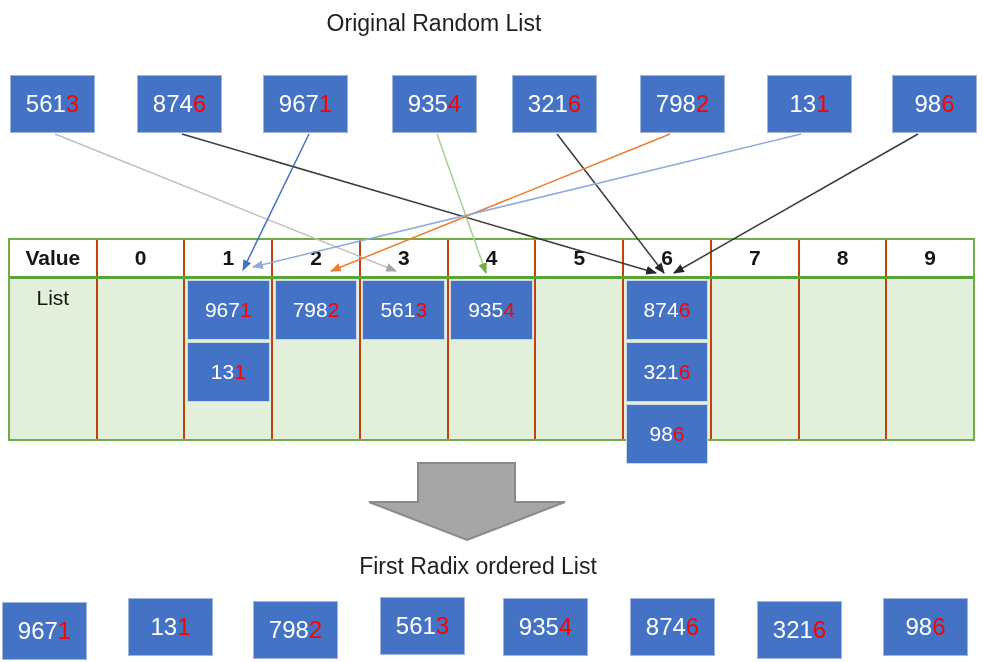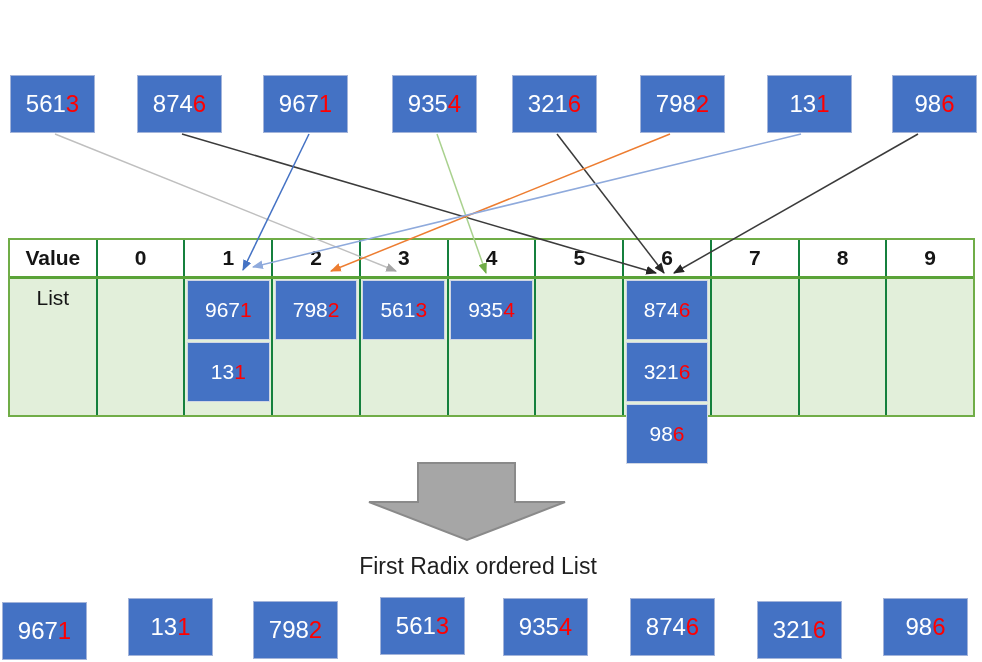--- a/index.html
+++ b/index.html
@@ -12,39 +12,40 @@
   .numbox{position:absolute;width:85px;height:58px;background:#4472C4;
           border:1.5px solid #a3b4da;box-sizing:border-box;
           display:flex;align-items:center;justify-content:center;
           color:#ffffff;font-size:24px;z-index:2;}
   .red{color:#ff0000;}
 
   .bucket-table{position:absolute;left:8px;top:238px;width:967px;box-sizing:border-box;
                 border:2px solid #70AD47;z-index:1;}
   .trow{display:flex;}
   .trow-header{height:36px;background:#ffffff;border-bottom:3px solid #5aa338;}
-  .trow-body{height:136px;background:#E2EFDA;}
-  .tcell{flex:1 1 0;border-right:2px solid #15803d;box-sizing:border-box;position:relative;min-width:0;}
+  .trow-body{height:160px;background:#E2EFDA;justify-content:center;}
+  .tcell{flex:1 1 0;border-right:2px solid #c2410c;box-sizing:border-box;position:relative;min-width:0;}
   .tcell:last-child{border-right:none;}
   .hdr{display:flex;align-items:center;justify-content:center;
        font-size:21px;font-weight:bold;color:#151515;}
   .rowlabel{display:flex;align-items:flex-start;justify-content:center;
             padding-top:7px;font-size:21px;color:#151515;}
   .stack{display:flex;flex-direction:column;align-items:center;gap:2px;padding-top:1px;overflow:visible;}
   .cell-box{flex:0 0 60px;width:calc(100% - 3px);height:60px;background:#4472C4;
             border:1px solid #cfd6e4;box-sizing:border-box;
             display:flex;align-items:center;justify-content:center;
             color:#ffffff;font-size:21px;}
   svg.overlay{position:absolute;left:0;top:0;z-index:5;pointer-events:none;}
 </style>
 </head>
 <body>
 
 <div class="canvas">
 
+  <div class="title title-top">Original Random List</div>
 
   <div class="numbox" style="left:10px;top:75px">
       <span>561</span>
       <span class="red">3</span>
     </div>
   <div class="numbox" style="left:137px;top:75px">
       <span>874</span>
       <span class="red">6</span>
     </div>
   <div class="numbox" style="left:263px;top:75px">

